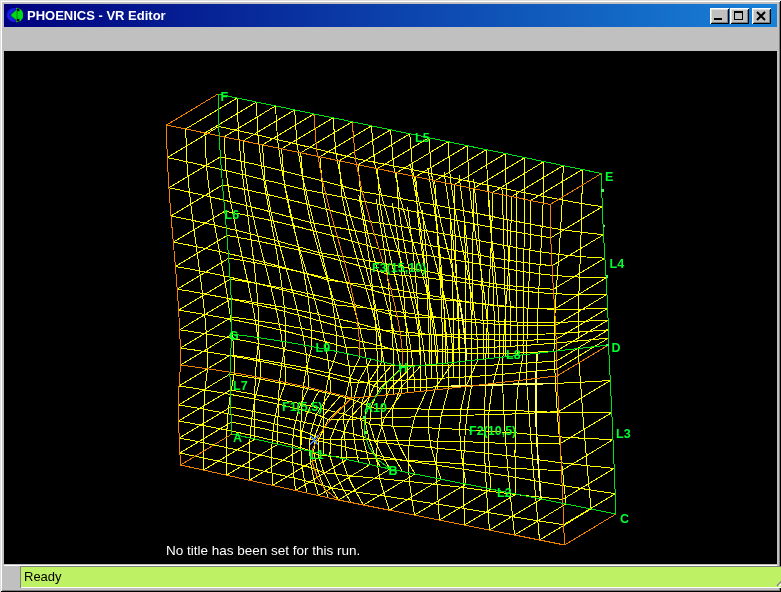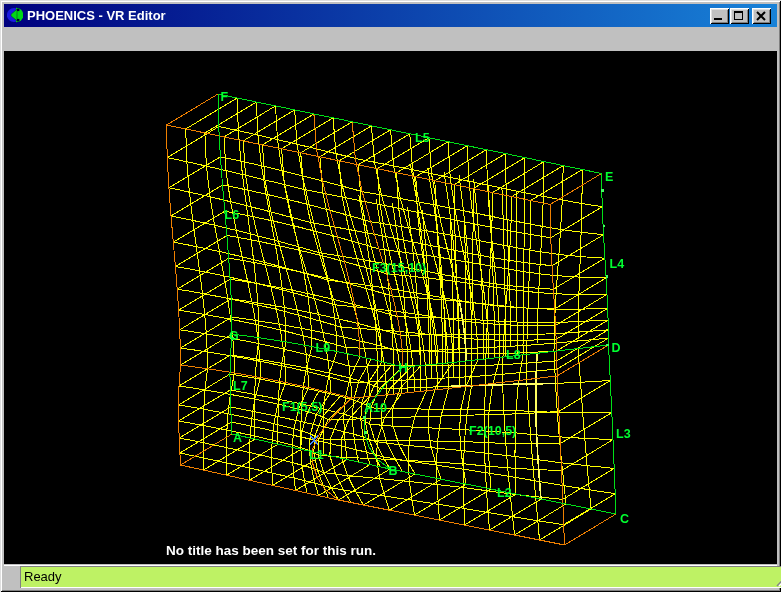--- a/index.html
+++ b/index.html
@@ -8,21 +8,21 @@
 background:linear-gradient(to right,#00007e,#1882d8);color:#fff;font-size:13px;font-weight:bold}
 .title .txt{position:absolute;left:23px;top:4px}
 .btn{position:absolute;top:4px;width:19px;height:16px;background:#c0c0c0;
 box-shadow:inset 1px 1px 0 #fff,inset -1px -1px 0 #000,inset 2px 2px 0 #dfdfdf,inset -2px -2px 0 #808080}
 .menu{position:absolute;left:4px;top:27px;width:773px;height:24px;background:#c0c0c0;
 font-size:13px;color:#000}
 .canvas{position:absolute;left:4px;top:51px;width:773px;height:513px;background:#000;overflow:hidden}
 .status{position:absolute;left:20px;top:566px;width:773px;height:22px;background:#bef264;
 box-shadow:inset 1px 1px 0 #808080,inset -1px -1px 0 #fff;font-size:13px;color:#000}
 .notitle{position:absolute;left:162px;top:492px;color:#fff;
-font-size:13.5px;font-weight:bold;white-space:nowrap}
+font-size:13.5px;font-weight:normal;white-space:nowrap}
 </style></head><body>
 <div class="win">
  <div class="title">
       <svg width="16" height="16" viewBox="0 0 16 16" style="position:absolute;left:3px;top:3px">
 <circle cx="7" cy="8" r="7.1" fill="#1a1ae0"></circle>
 <path d="M9,0.7 A7.3,7.3 0 1 1 9,15.3 Z" fill="#00d816"></path>
 <rect x="9.8" y="1.6" width="2.6" height="2.5" fill="#000030"></rect>
 <rect x="9.8" y="11.9" width="2.6" height="2.5" fill="#000030"></rect>
 <path d="M4,7.3 L10,2.2 L10,13.8 L4,8.9 Z" fill="#00d816" stroke="#001020" stroke-width="0.4"></path>
 </svg>

